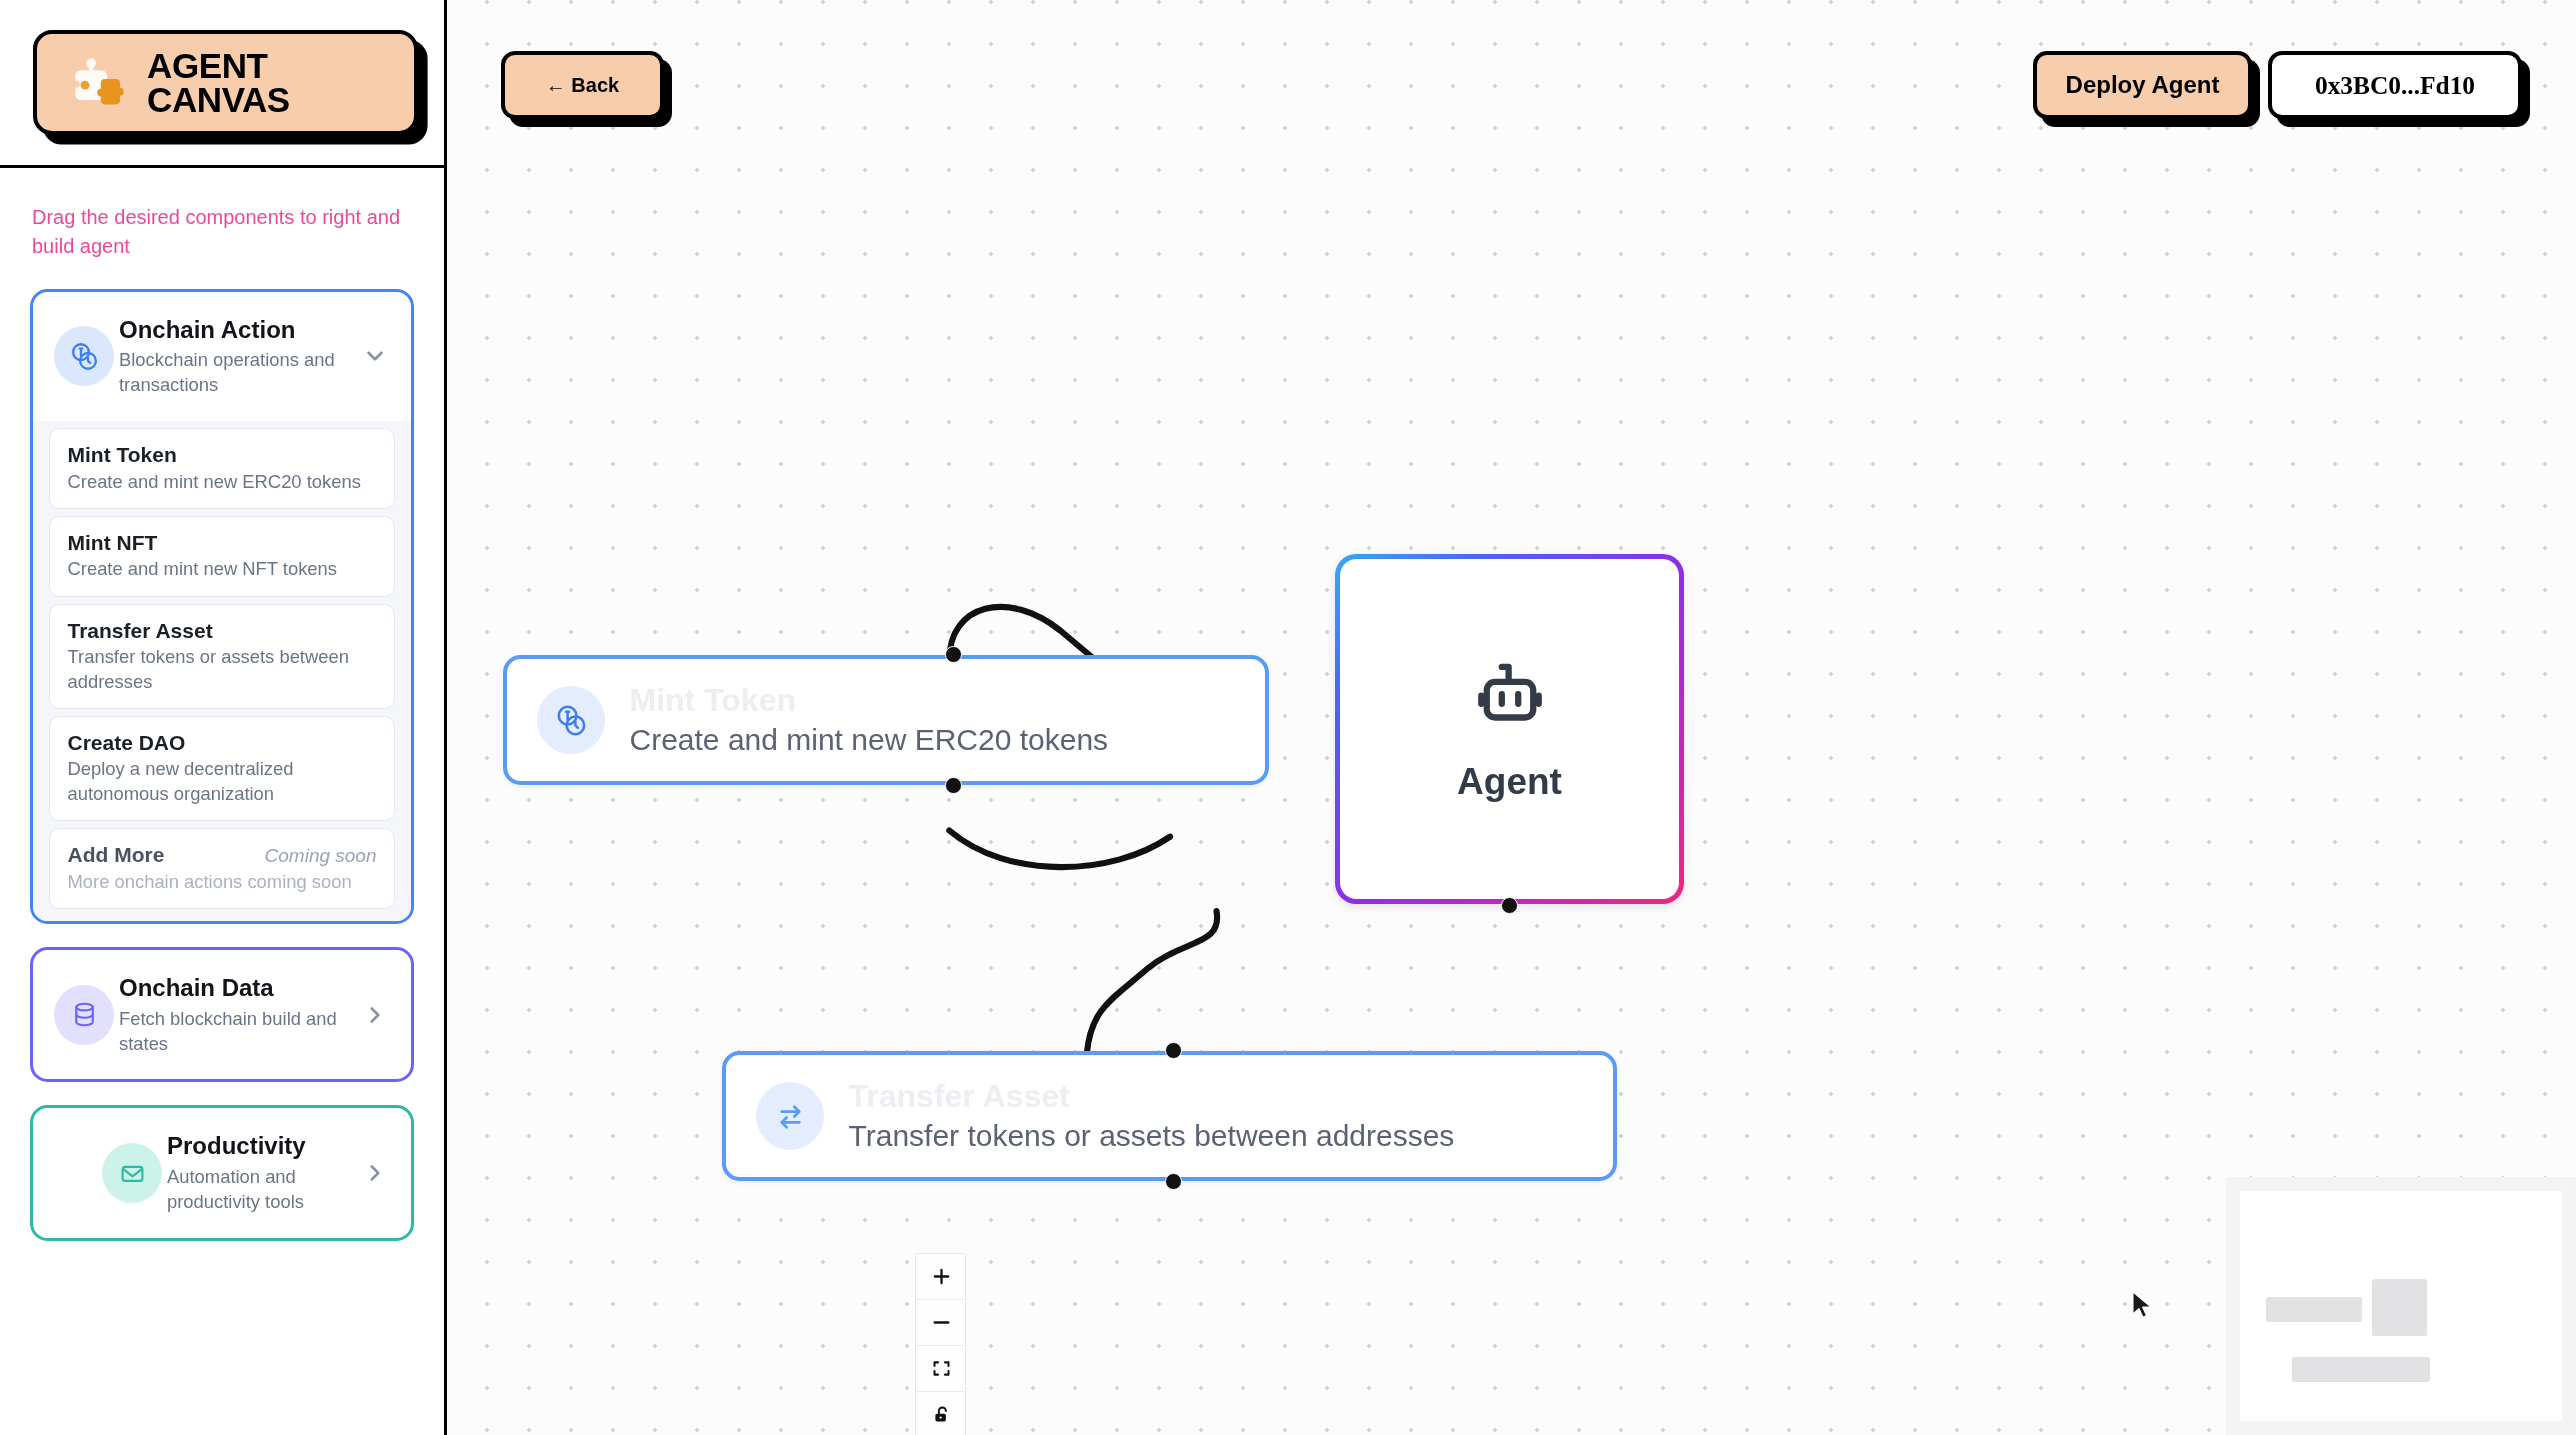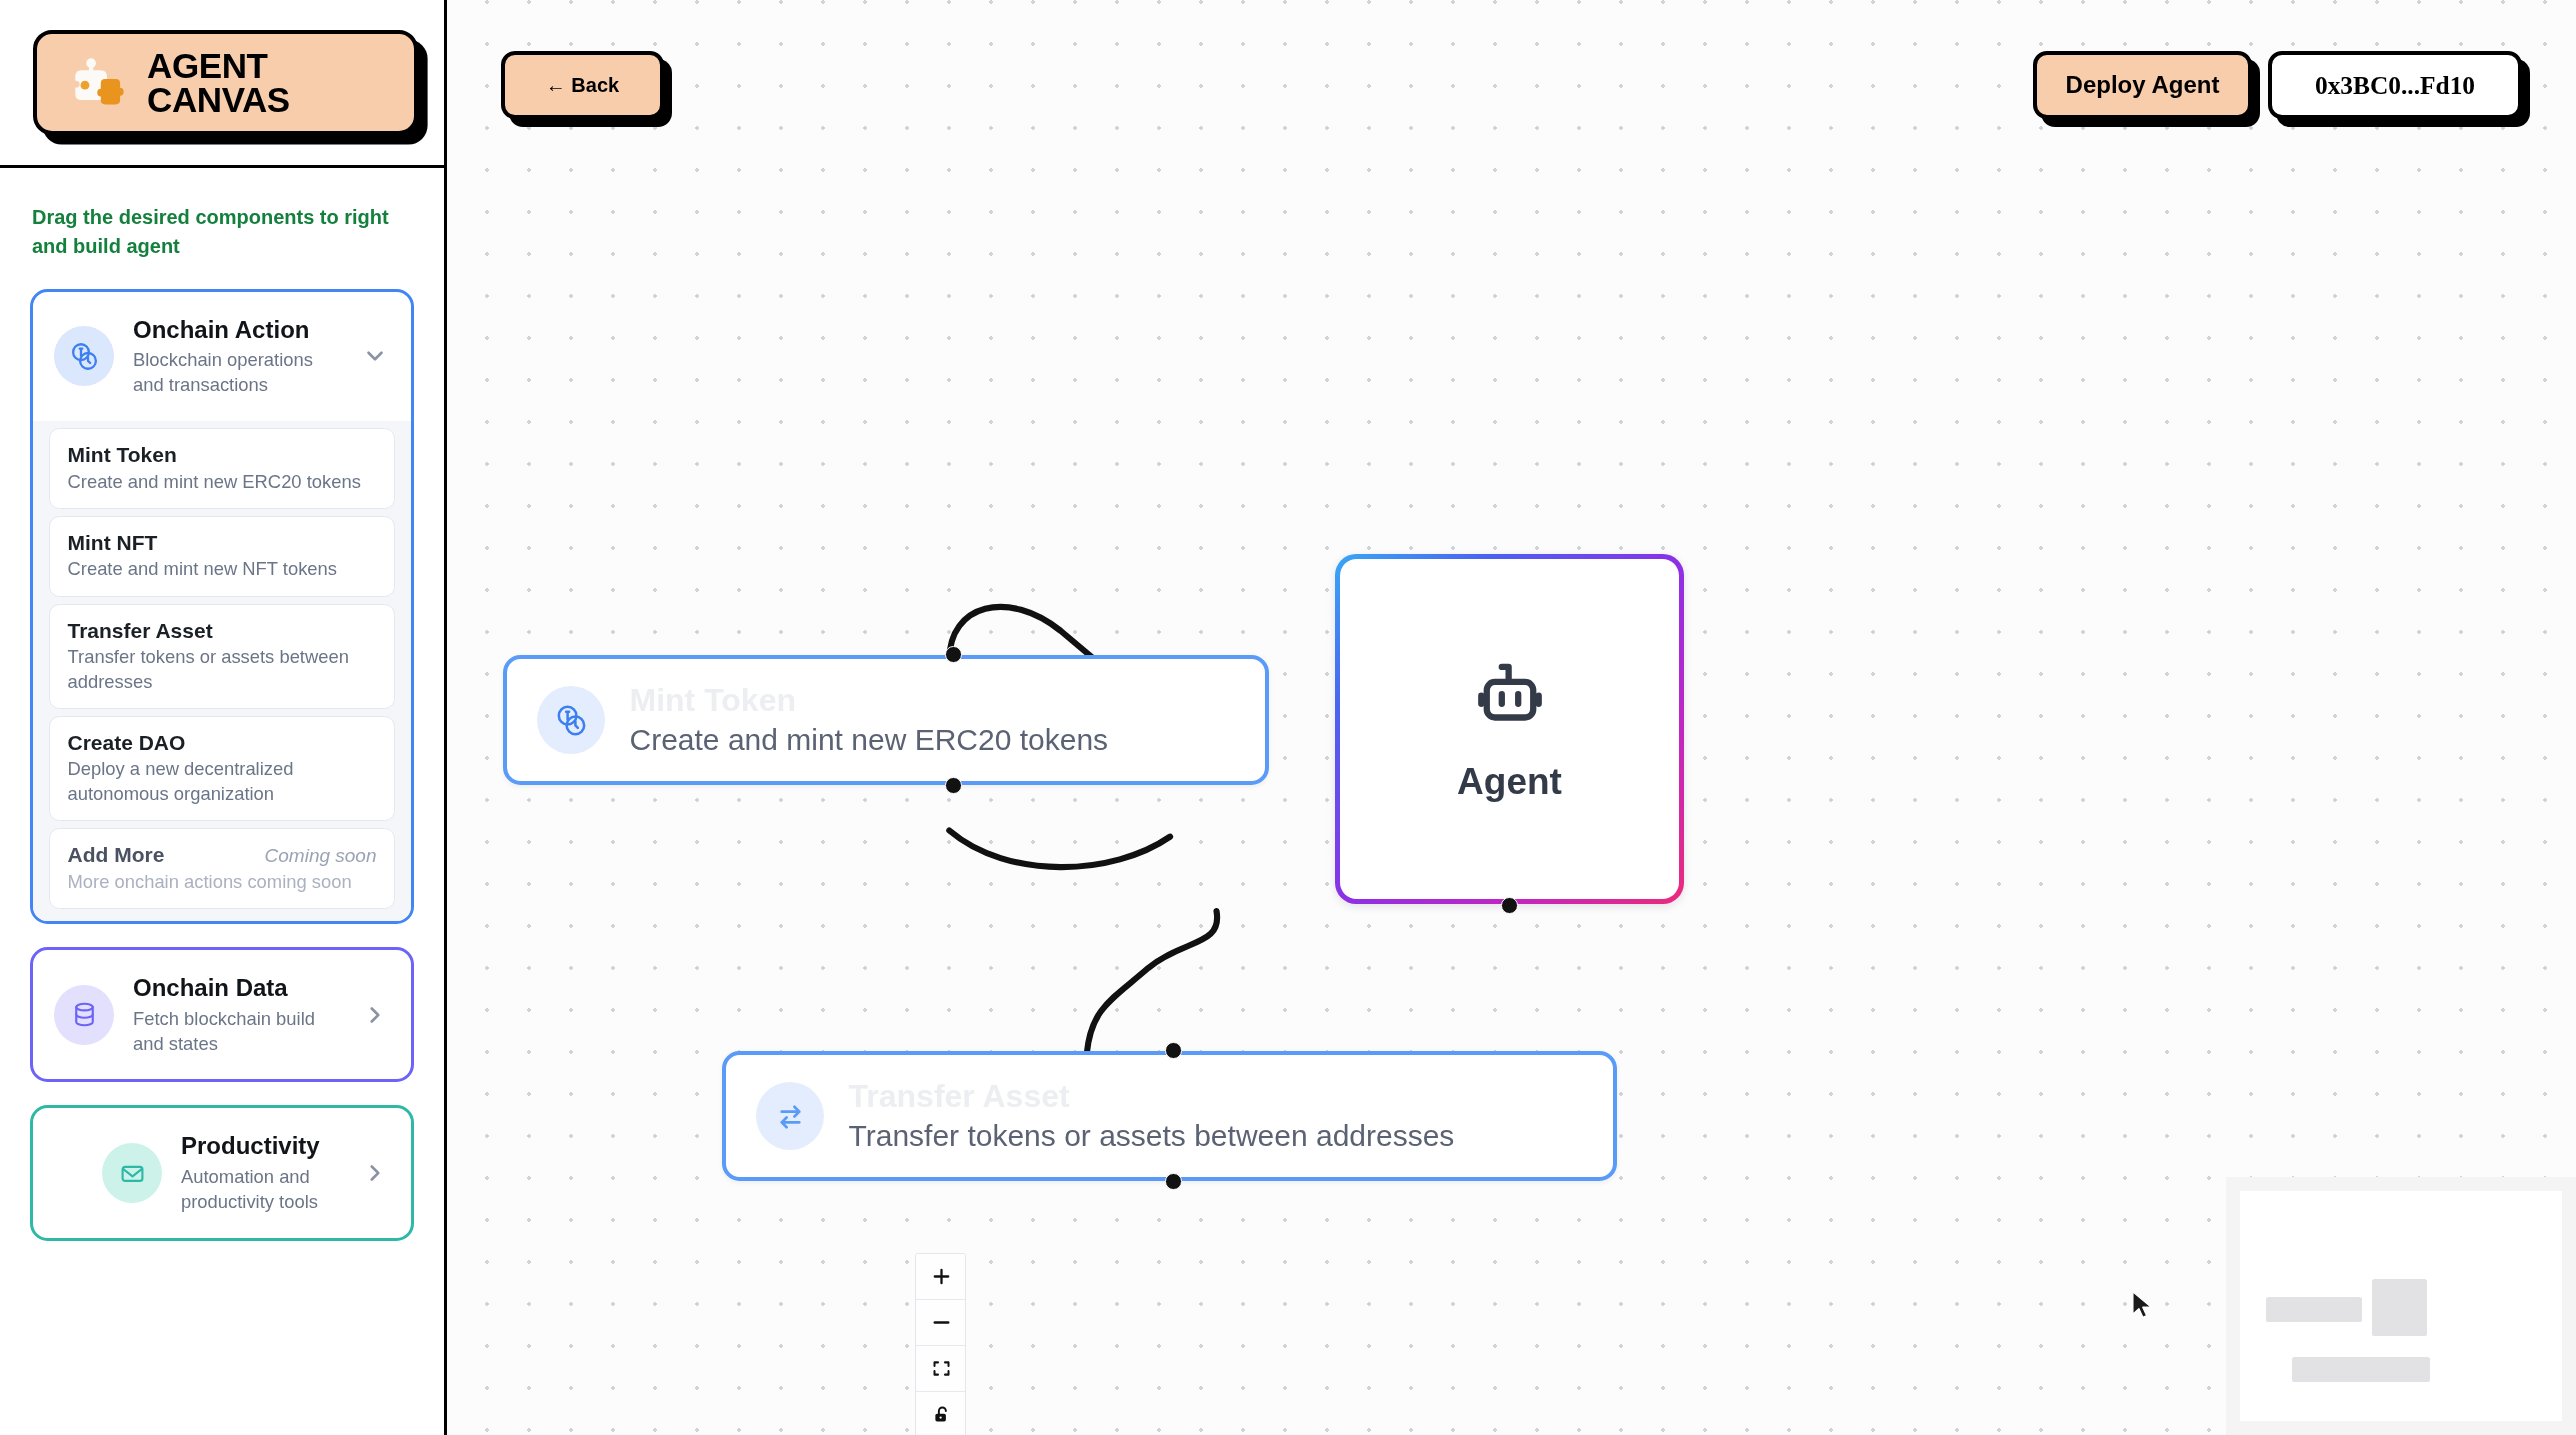--- a/index.html
+++ b/index.html
@@ -34,35 +34,35 @@
     display: flex; align-items: center; gap: 19px;
     padding: 0 23px 0 26px;
   }
   .brand-icon { width: 65px; height: 65px; flex: 0 0 65px; position: relative; }
   .brand-title {
     font-size: 35px; font-weight: 800; line-height: 0.95;
     letter-spacing: -0.4px; color: #000; text-align: left; flex: 1;
   }
   .hint {
     padding: 35px 32px 8.8px 32px;
-    font-size: 20px; line-height: 1.45; color: #15803d; font-weight: bold;
+    font-size: 20px; line-height: 1.45; color: #ec4899;
   }
 
   .cat-list { padding: 19px 30px 0 30px; display: flex; flex-direction: column; gap: 23px; }
 
   .category {
     border: 3.5px solid #4285f4;
     border-radius: 17.5px;
     background: #ffffff;
     overflow: hidden;
   }
   .category.data { border-color: #6c63f8; }
   .category.prod { border-color: #2eb8a6; padding-left: 48px; }
 
-  .cat-head { display: flex; align-items: center; gap: 19px; padding: 23px 21px; }
+  .cat-head { display: flex; align-items: center; gap: 5px; padding: 23px 21px; }
   .cat-ico {
     width: 60px; height: 60px; flex: 0 0 60px; border-radius: 50%;
     background: #dbe7fd; display: flex; align-items: center; justify-content: center;
   }
   .cat-ico.data { background: #e2e0fd; }
   .cat-ico.prod { background: #cdf2ea; }
   .cat-text { flex: 1; min-width: 0; }
   .cat-name { font-size: 24px; font-weight: 700; color: #111418; line-height: 1.25; }
   .cat-desc { font-size: 18.4px; color: #6b7588; line-height: 1.35; margin-top: 3.5px; }
   .chev { width: 30px; flex: 0 0 30px; display: flex; align-items: center; justify-content: center; }

